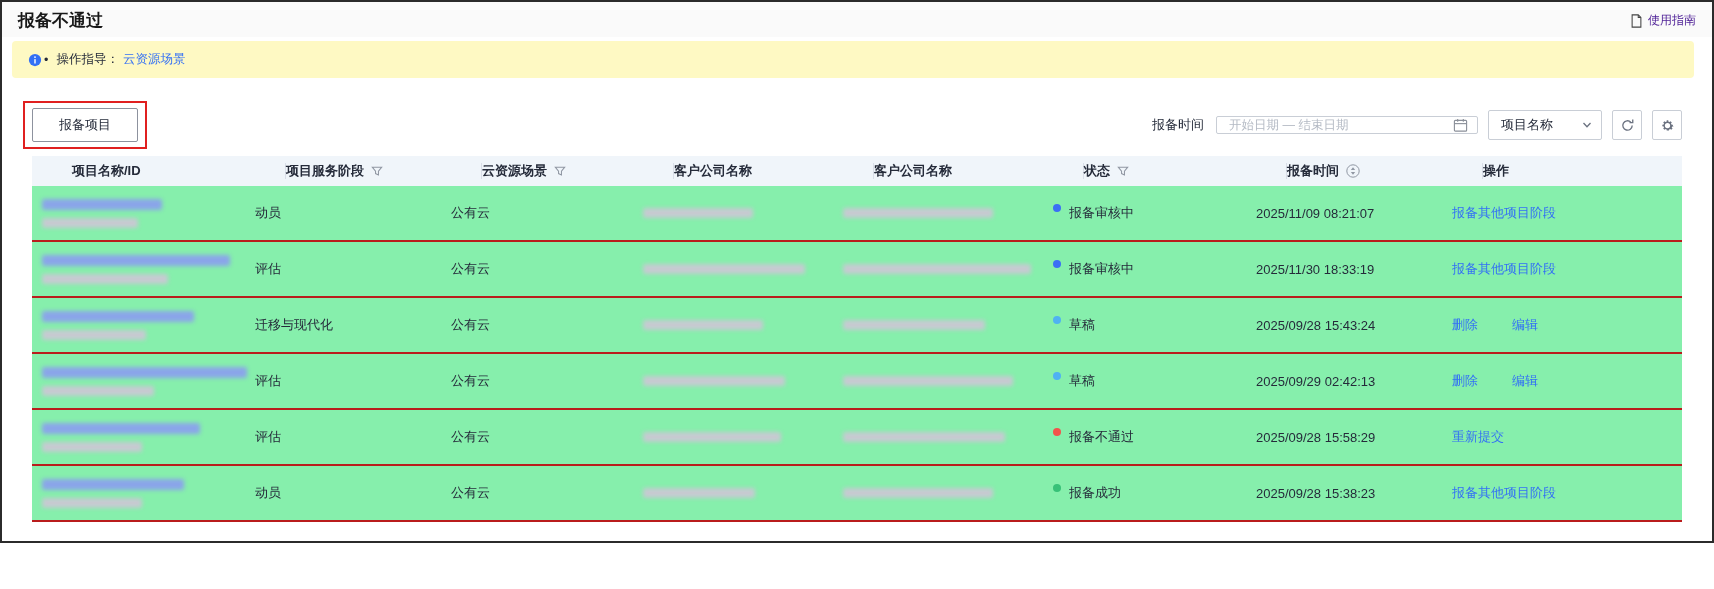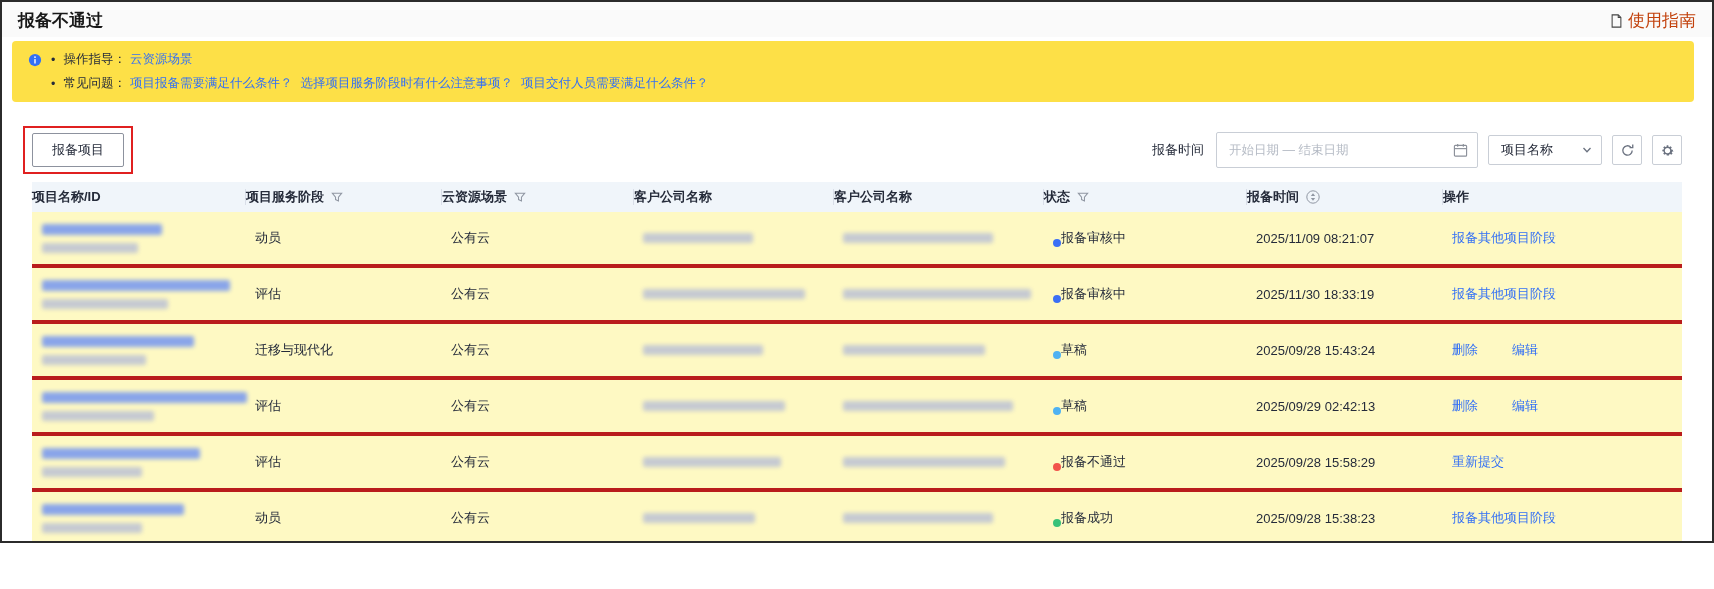--- a/index.html
+++ b/index.html
@@ -17,61 +17,61 @@
     overflow: hidden;
     position: relative;
   }
   
   .hd {
     display: flex; justify-content: space-between; align-items: center;
     padding: 7px 16px 5px 16px;
     background: #fafafa;
   }
   .hd-title { font-size: 17px; font-weight: bold; color: #181818; }
-  .guide { display: flex; align-items: center; gap: 5px; font-size: 17px; color: #c2410c; cursor: pointer; }
+  .guide { display: flex; align-items: center; gap: 5px; font-size: 12px; color: #4c1d95; cursor: pointer; }
   .ic { display: inline-flex; align-items: center; justify-content: center; line-height: 0; }
   
   .banner {
     margin: 4px 18px 0 10px;
-    background: #fde047;
+    background: #fef9c3;
     border-radius: 4px;
     padding: 10px 16px;
     display: flex;
-    gap: 9px;
+    gap: 2px;
     font-size: 12.5px;
     color: #252b3a;
     align-items: flex-start;
   }
   .banner .info-ic { margin-top: 2px; }
   .b-lines { display: flex; flex-direction: column; gap: 7px; }
   .b-line { display: flex; align-items: center; gap: 4px; }
   .b-line::before { content: "•"; margin-right: 4px; color: #252b3a; }
   a.lnk { color: #3370f5; text-decoration: none; cursor: pointer; }
   .faq-links { display: inline-flex; gap: 8px; }
   
   .toolbar {
     margin: 30px 30px 14px 30px;
     display: flex; justify-content: space-between; align-items: center;
   }
   .report-wrap { position: relative; }
   .btn-report {
     background: #fff;
     border: 1px solid #8d929e;
     border-radius: 2px;
-    padding: 7px 19px;
+    padding: 7px 26px;
     font-size: 13px;
     color: #252b3a;
     cursor: pointer;
     font-family: inherit;
   }
   .red-box { position: absolute; inset: -7px -9px; border: 2px solid #e02020; pointer-events: none; }
   .controls { display: flex; align-items: center; gap: 10px; }
   .lbl { font-size: 13px; margin-right: 2px; }
   .date-input {
-    width: 262px; height: 36px;
+    width: 262px; height: 18px;
     border: 1px solid #c9ced6; border-radius: 2px; background: #fff;
     display: flex; align-items: center; padding: 0 9px 0 12px;
     cursor: pointer;
   }
   .date-ph { flex: 1; color: #b4bac4; font-size: 12.5px; }
   .select {
     width: 114px; height: 30px;
     border: 1px solid #c9ced6; border-radius: 2px; background: #fff;
     display: flex; align-items: center; justify-content: space-between;
     padding: 0 9px 0 12px; cursor: pointer; font-size: 13px;
@@ -102,34 +102,35 @@
     height: 30px;
     align-items: center;
     font-weight: 600;
     color: #252b3a;
   }
   .th {
     display: flex; align-items: center; gap: 7px;
     padding: 0 0; height: 16px;
     border-left: 1px solid #d9dee8;
     white-space: nowrap;
+    margin-left: 40px;
   }
   .th:first-child { border-left: none; }
   .trow {
     height: 56px; align-items: center;
-    border-bottom: 4px solid #b91c1c;
-    background: #fef9c3;
+    border-bottom: 2px solid #b91c1c;
+    background: #86efac;
   }
   .td { padding: 0 10px; font-size: 13px; color: #252b3a; }
   .name-cell { cursor: pointer; }
   .blur { border-radius: 2px; filter: blur(2.2px); }
   .blur.blue { height: 11px; background: #8aa5e9; }
   .blur.gray { height: 10px; background: #c6cad1; }
   .name-cell .blur + .blur { margin-top: 8px; }
-  .status-cell { display: flex; align-items: flex-end; }
+  .status-cell { display: flex; align-items: flex-start; gap: 8px; }
   .dot { width: 8px; height: 8px; border-radius: 50%; display: inline-block; flex: none; }
   .actions a { color: #3370f5; text-decoration: none; cursor: pointer; margin-right: 34px; white-space: nowrap; }
 </style>
 </head>
 <body>
 
 <div class="frame">
 
   <header class="hd">
     <h1 class="hd-title">报备不通过</h1>
@@ -150,28 +151,20 @@
           <circle cx="8" cy="8" r="7" fill="#3370f5"></circle>
           <rect x="7.2" y="7" width="1.6" height="5" fill="#fff"></rect>
           <rect x="7.2" y="3.8" width="1.6" height="1.9" fill="#fff"></rect>
         </svg>
     </span>
     <div class="b-lines">
       <div class="b-line">
         <span>操作指导：</span>
         <a class="lnk">云资源场景</a>
       </div>
-      <div class="b-line">
-        <span>常见问题：</span>
-        <span class="faq-links">
-            <a class="lnk">项目报备需要满足什么条件？</a>
-            <a class="lnk">选择项目服务阶段时有什么注意事项？</a>
-            <a class="lnk">项目交付人员需要满足什么条件？</a>
-          </span>
-      </div>
     </div>
   </div>
 
   <div class="toolbar">
     <div class="report-wrap">
       <button class="btn-report">报备项目</button>
       <div class="red-box"></div>
     </div>
 
     <div class="controls">

